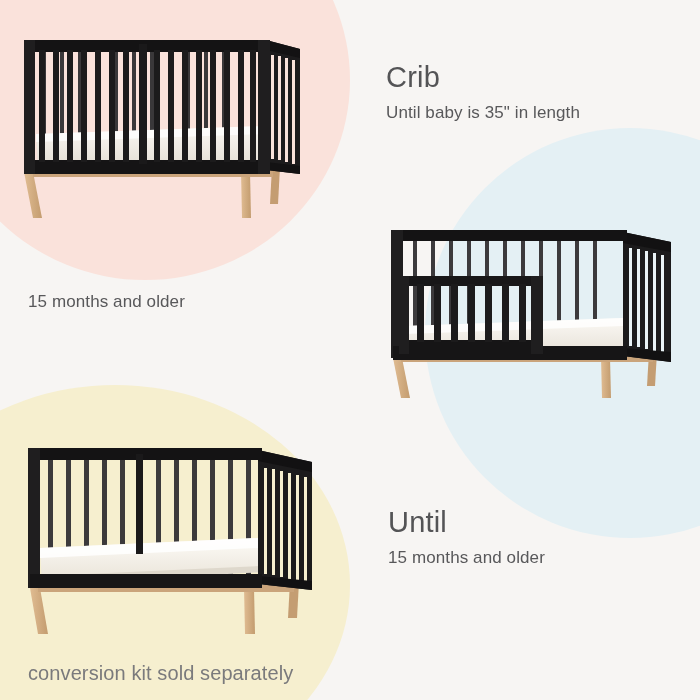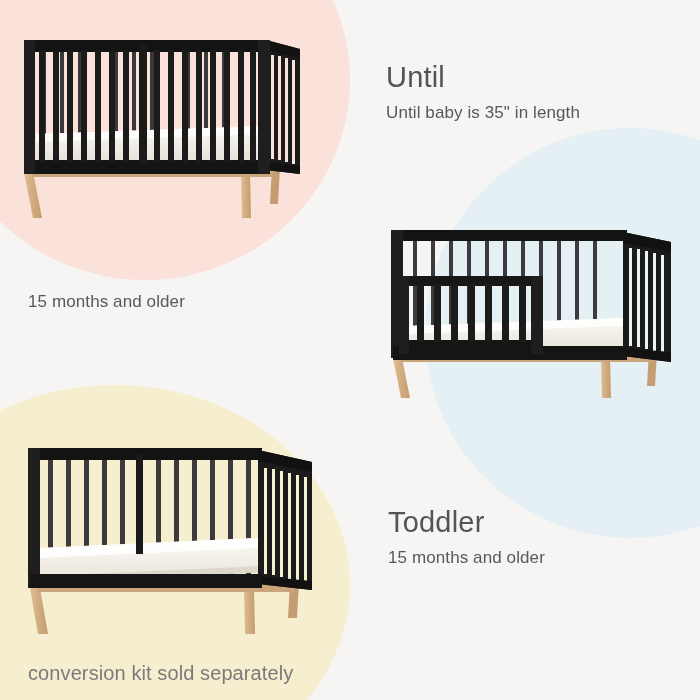--- a/index.html
+++ b/index.html
@@ -270,28 +270,28 @@
       <g>
         <rect x="16" y="10" width="234" height="12" fill="#141314"></rect>
         <rect x="16" y="10" width="12" height="140" fill="#1f1e1f"></rect>
         <rect x="124" y="16" width="7" height="100" fill="#1a191a"></rect>
         <rect x="18" y="136" width="232" height="14" fill="#161516"></rect>
       </g>
     </svg>
   </div>
 
   <div class="txt" id="txt-crib">
-    <div class="title">Until</div>
+    <div class="title">Crib</div>
     <div class="sub">Until baby is 35" in length</div>
   </div>
 
   <div class="txt" id="txt-toddler">
     <div class="sub">15 months and older</div>
   </div>
 
   <div class="txt" id="txt-daybed">
-    <div class="title">Toddler</div>
+    <div class="title">Until</div>
     <div class="sub">15 months and older</div>
   </div>
 
   <div class="txt" id="txt-footnote">conversion kit sold separately</div>
 
 </div>
 
 </body></html>

